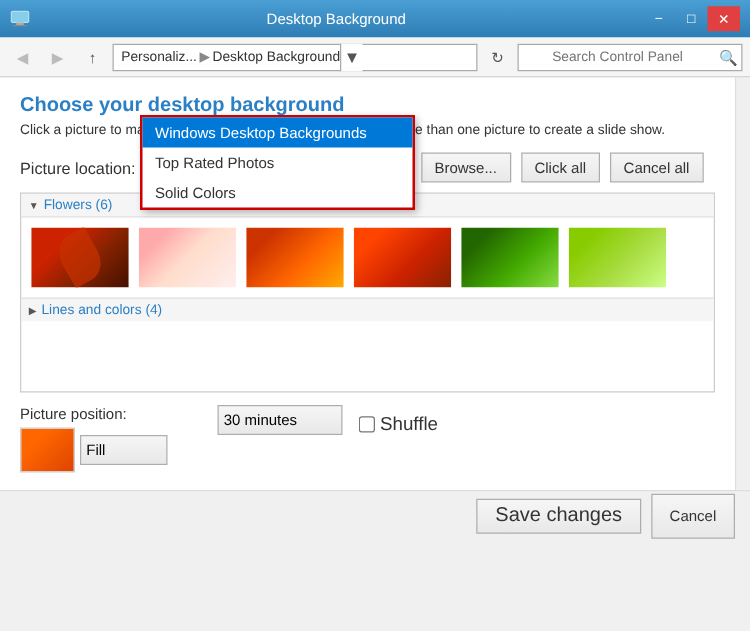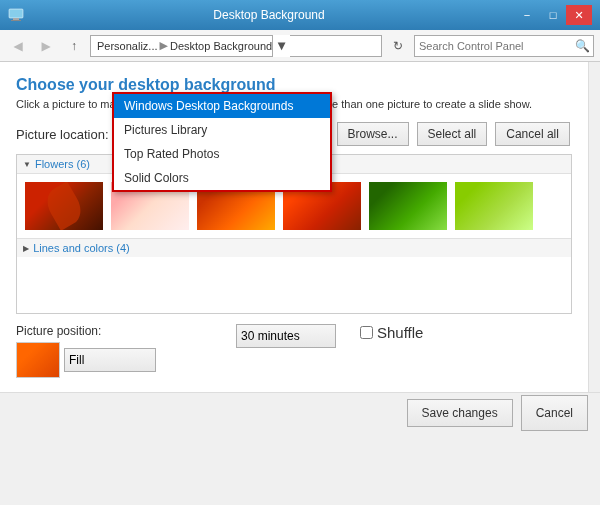--- a/index.html
+++ b/index.html
@@ -126,20 +126,21 @@
     }
     .search-input {
       flex: 1;
       height: 100%;
       border: none;
       background: transparent;
       padding: 0 4px;
       font-size: 11px;
       color: #999;
       outline: none;
+      text-align: center;
     }
     .search-icon-wrap {
       width: 20px;
       display: flex;
       align-items: center;
       justify-content: center;
       color: #888;
     }
 
     .main-panel {
@@ -332,34 +333,33 @@
       gap: 4px;
     }
     .fill-preview {
       width: 44px;
       height: 36px;
       border: 1px solid #ccc;
       background: linear-gradient(135deg, #ff6600 30%, #dd4400 100%);
     }
     .fill-select {
       height: 24px;
-      width: 92px;
+      width: 70px;
       border: 1px solid #adadad;
       background: linear-gradient(to bottom, #f6f6f6, #e8e8e8);
       font-size: 12px;
       padding: 0 4px;
       cursor: pointer;
       appearance: none;
     }
 
     .change-every-row {
       display: flex;
-      align-items: flex-start;
-      gap: 24px;
-      margin-left: 40px;
+      align-items: flex-end;
+      gap: 13px;
     }
     .minutes-select-wrap {
       display: flex;
     }
     .minutes-select {
       height: 24px;
       width: 100px;
       border: 1px solid #adadad;
       background: linear-gradient(to bottom, #f6f6f6, #e8e8e8);
       font-size: 12px;
@@ -389,21 +389,21 @@
       align-items: center;
       justify-content: flex-end;
       padding: 0 12px;
       gap: 8px;
     }
     .save-btn {
       height: 28px;
       padding: 0 14px;
       border: 1px solid #adadad;
       background: linear-gradient(to bottom, #f6f6f6, #e8e8e8);
-      font-size: 12px;
+      font-size: 16px;
       cursor: pointer;
       color: #333;
     }
     .cancel-btn {
       height: 36px;
       padding: 0 14px;
       border: 1px solid #adadad;
       background: linear-gradient(to bottom, #f6f6f6, #e8e8e8);
       font-size: 12px;
       cursor: pointer;
@@ -467,27 +467,26 @@
     <div class="page-title">Choose your desktop background</div>
     <div class="page-subtitle">Click a picture to make it your desktop background, or select more than one picture to create a slide show.</div>
 
     <div class="picture-location-row">
       <span class="picture-location-label">Picture location:</span>
       <div class="location-select-wrap">
         <div class="location-select-text">Windows Desktop Backgrounds</div>
         <div class="location-dropdown-btn">▼</div>
       </div>
       <button class="browse-btn">Browse...</button>
-      <button class="select-all-btn">Select all</button>
+      <button class="select-all-btn">Click all</button>
       <button class="clear-all-btn">Cancel all</button>
     </div>
 
     <div class="dropdown-overlay">
       <div class="dropdown-item selected">Windows Desktop Backgrounds</div>
-      <div class="dropdown-item">Pictures Library</div>
       <div class="dropdown-item">Top Rated Photos</div>
       <div class="dropdown-item">Solid Colors</div>
     </div>
 
     <div class="image-grid-container">
       <div class="image-section-header">
         <span class="section-arrow">▼</span>
         <span>Flowers (6)</span>
       </div>
       <div class="image-thumbnails">

